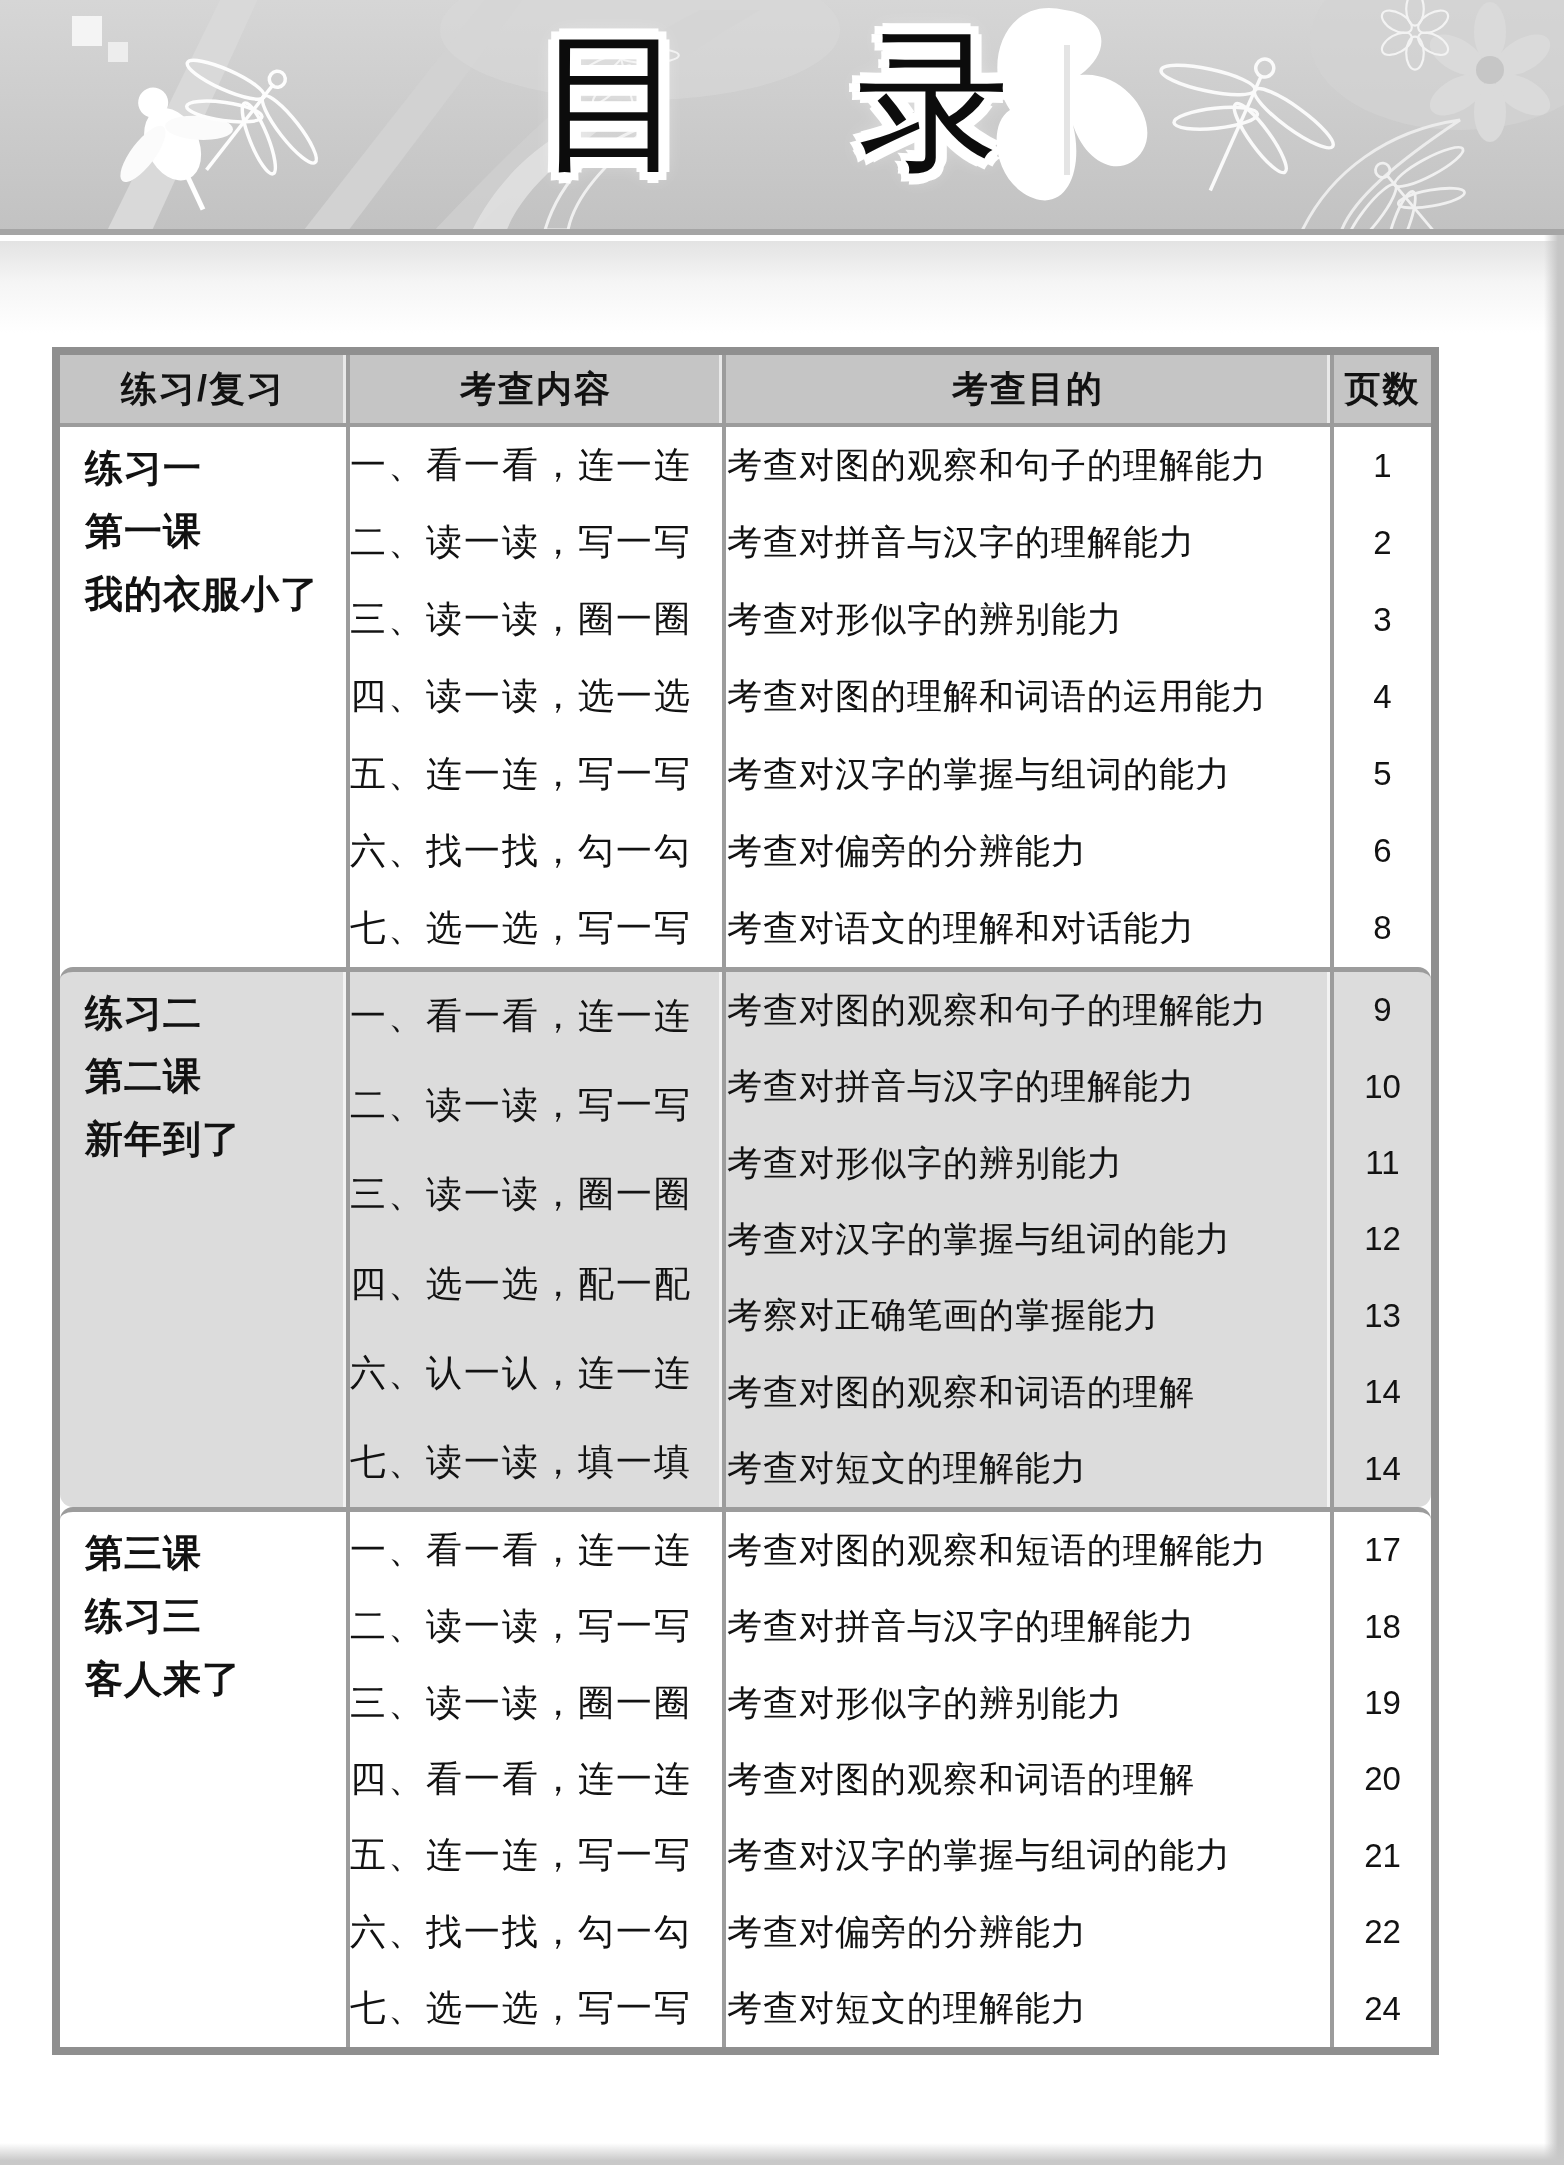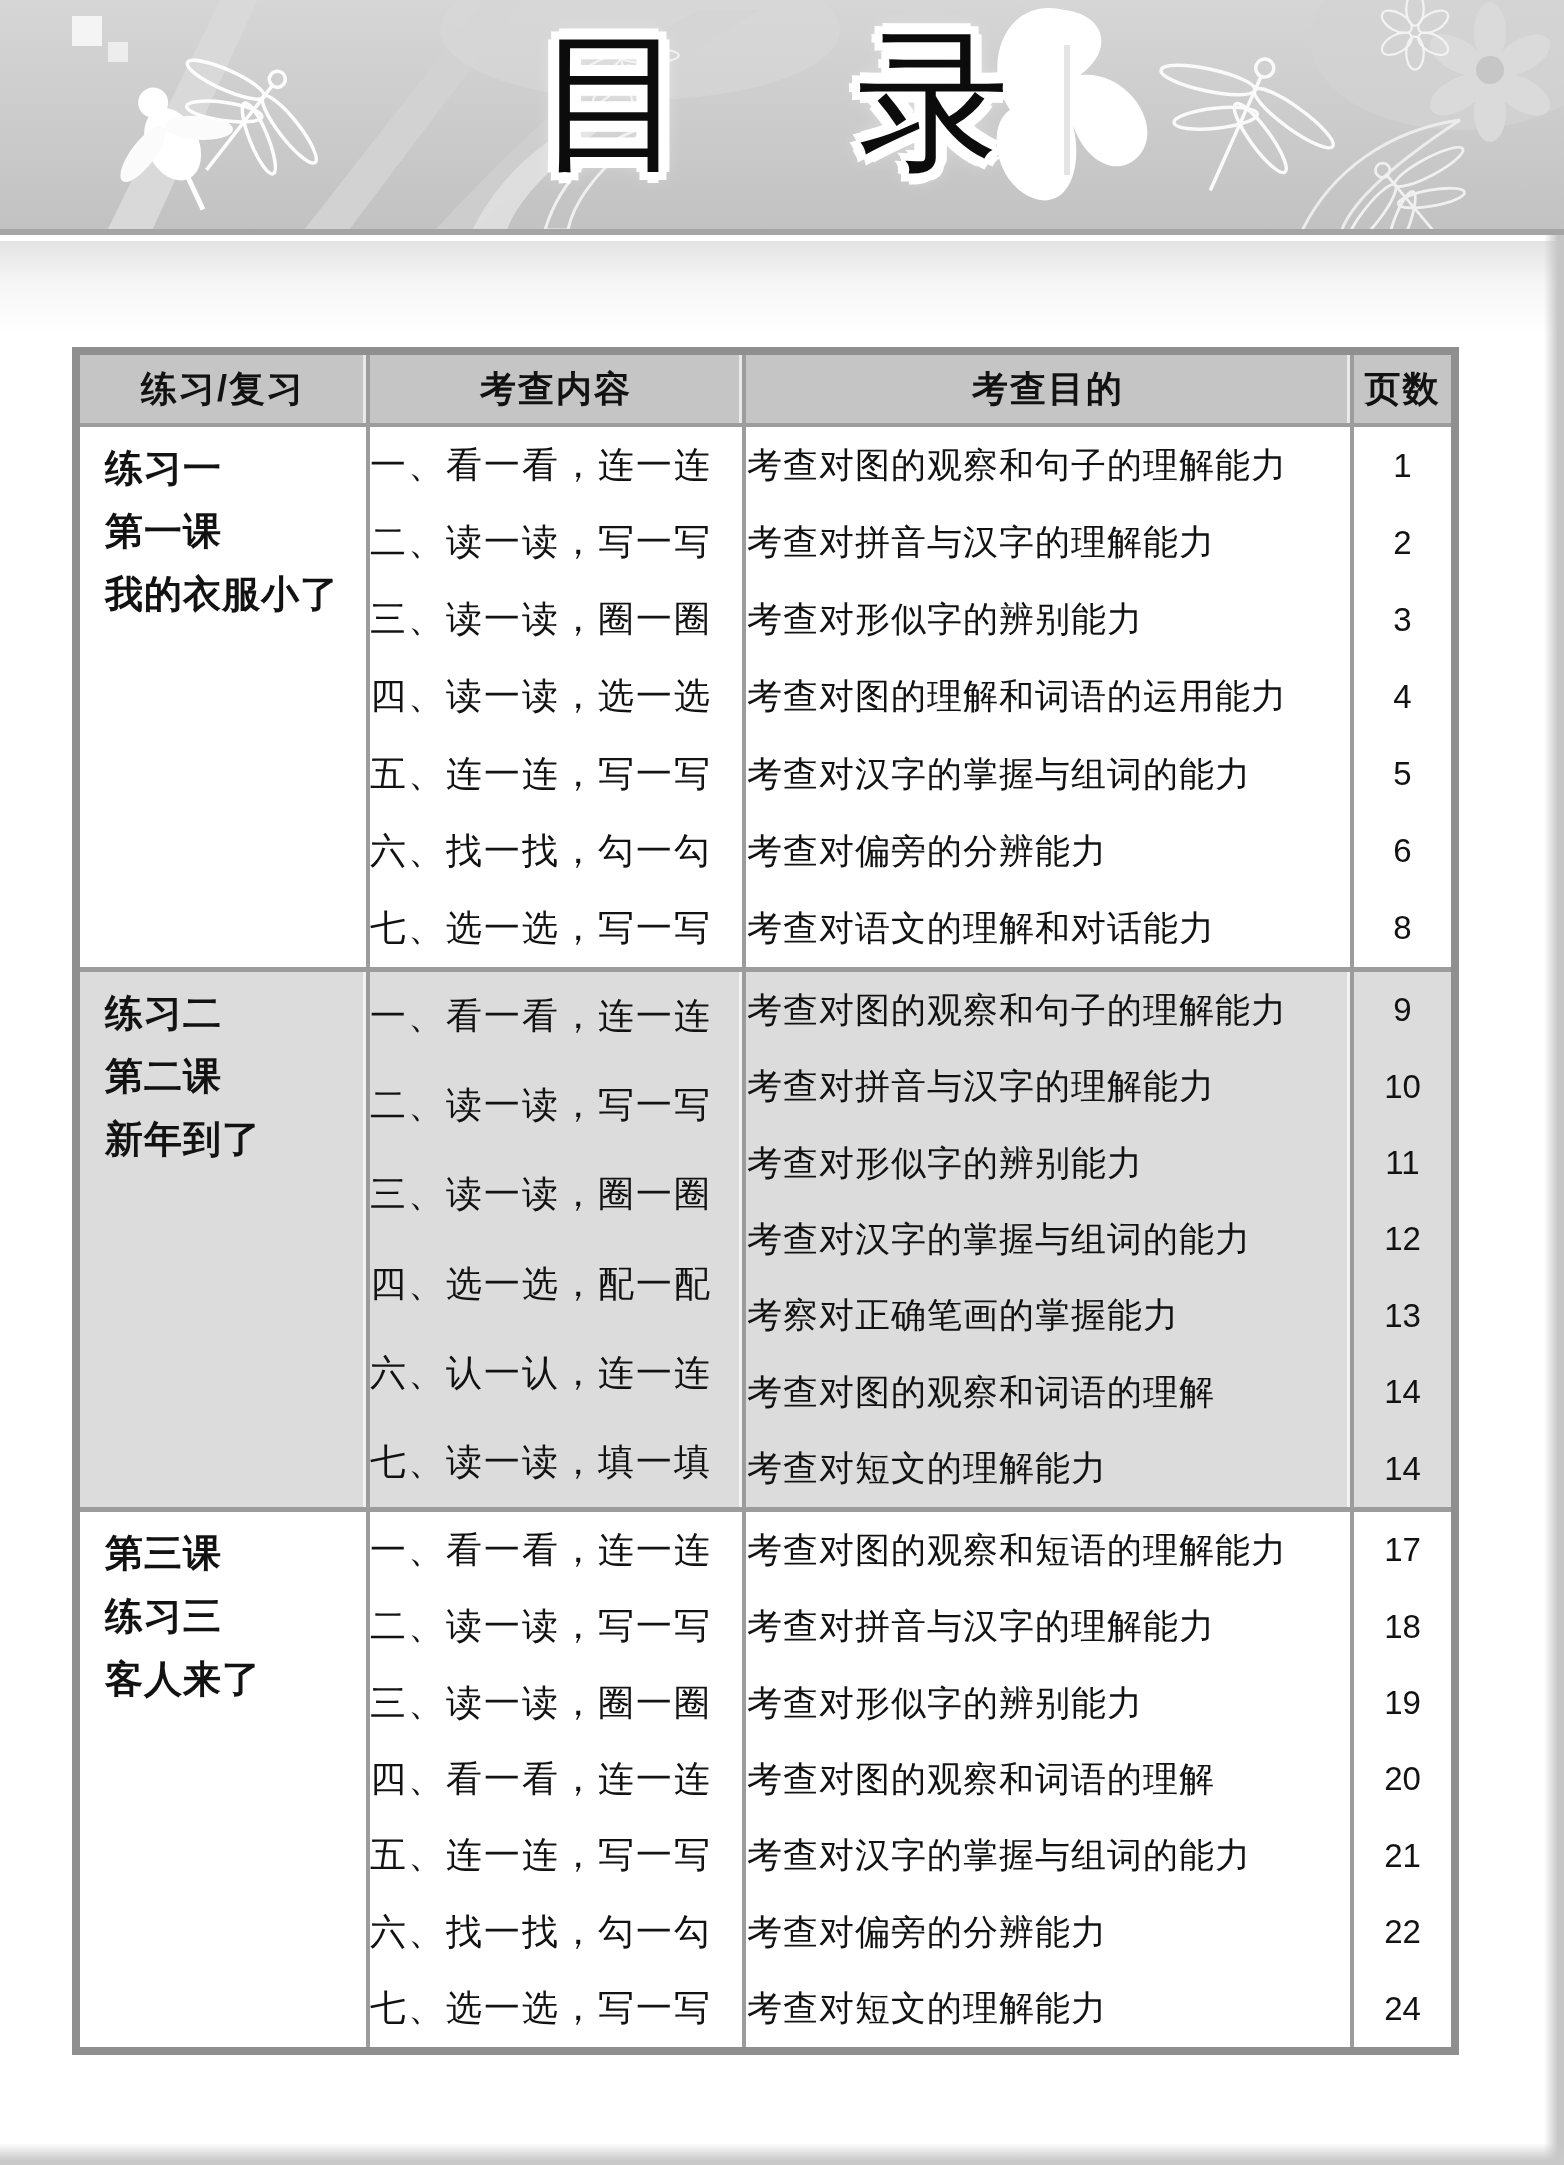--- a/index.html
+++ b/index.html
@@ -35,33 +35,33 @@
       -11px 0 0 #fff, 11px 0 0 #fff, 0 -11px 0 #fff, 0 11px 0 #fff,
       0 0 22px rgba(255,255,255,.95);
   }
 
   
   .edge-right{position:absolute;right:0;top:235px;width:20px;height:1930px;background:linear-gradient(90deg,rgba(180,180,180,0) 0%,#c6c6c6 70%);}
   .edge-bottom{position:absolute;left:0;bottom:0;width:1564px;height:22px;background:linear-gradient(180deg,rgba(190,190,190,0) 0%,#c9c9c9 80%);}
 
   
   .toc-table{
-    position:absolute;left:72px;top:347px;width:1387px;
+    position:absolute;left:52px;top:347px;width:1387px;
     border:8px solid var(--border-dark);background:#fff;
   }
   .thead{display:grid;grid-template-columns:290px 376px 608px 97px;height:72px;background:var(--header-bg);border-bottom:4px solid var(--divider);}
   .th{
     display:flex;align-items:center;justify-content:center;
     font-weight:bold;font-size:36px;letter-spacing:2px;
     font-family:"Liberation Sans",sans-serif;
   }
   .th:not(:last-child){border-right:4px solid var(--divider);box-shadow:inset -3px 0 0 #e9e9e9;}
 
   .section{display:grid;grid-template-columns:290px 376px 608px 97px;height:540px;}
-  .section + .section{border-top:5px solid var(--divider);}
+  .section + .section{border-top:5px solid var(--divider);border-radius:13px;}
 
   .cell{min-width:0;}
   .cell:not(:last-child){border-right:4px solid var(--divider);box-shadow:inset -3px 0 0 rgba(255,255,255,.65);}
 
   .exercise-cell{padding:10px 10px 12px 25px;}
   .ex-line{
     height:63px;display:flex;align-items:center;
     font-weight:bold;font-size:38px;letter-spacing:1px;white-space:nowrap;
     font-family:"Liberation Sans",sans-serif;
   }

